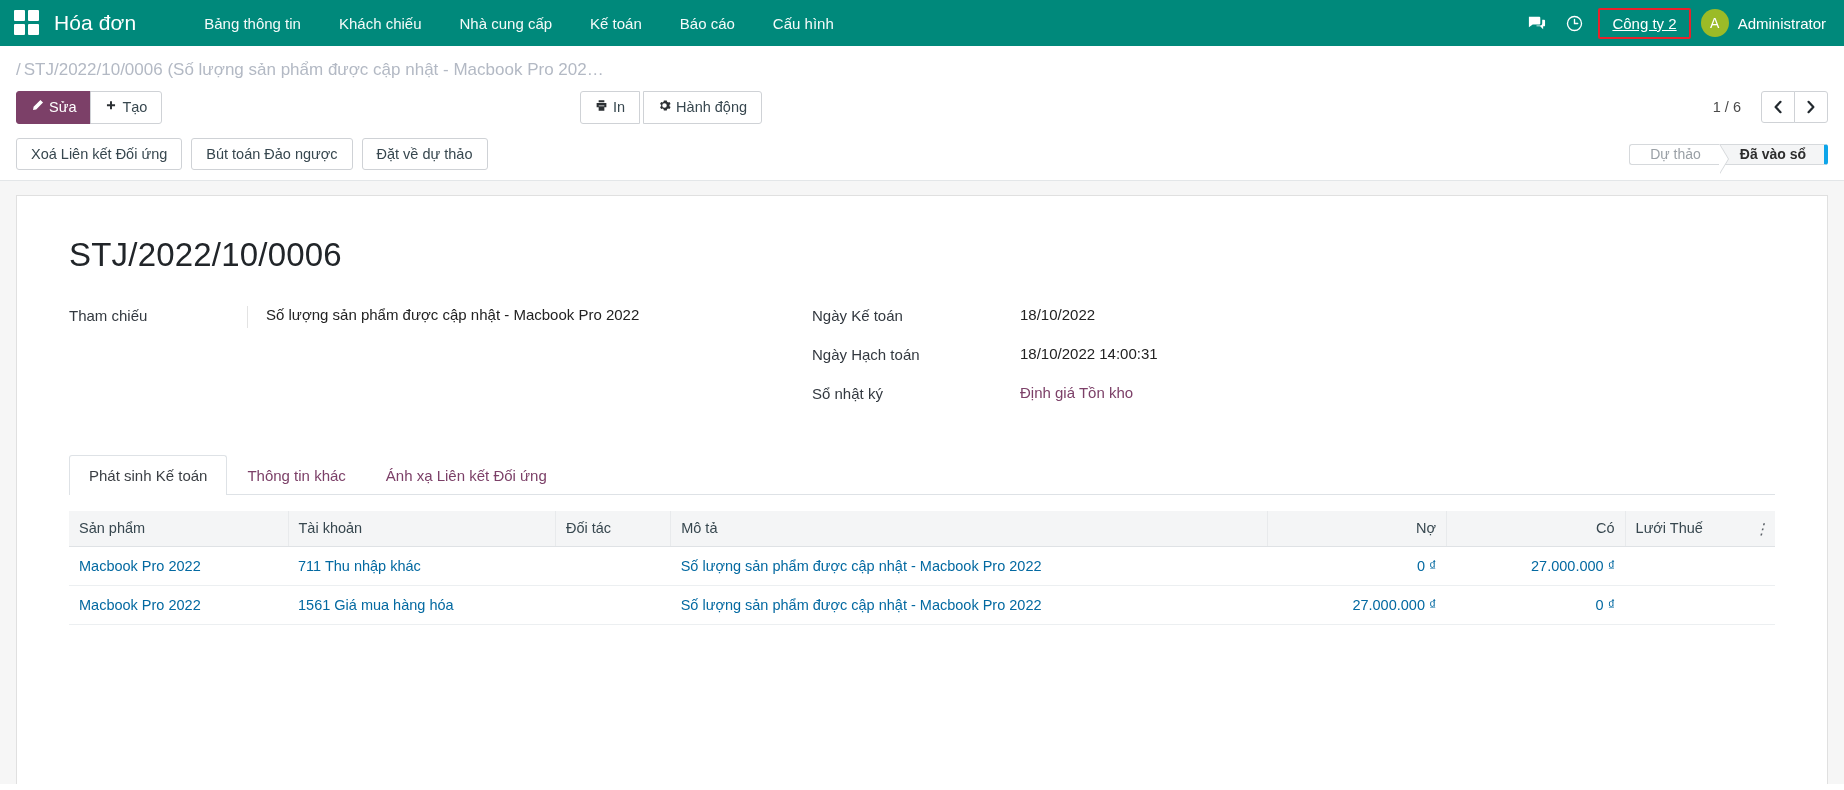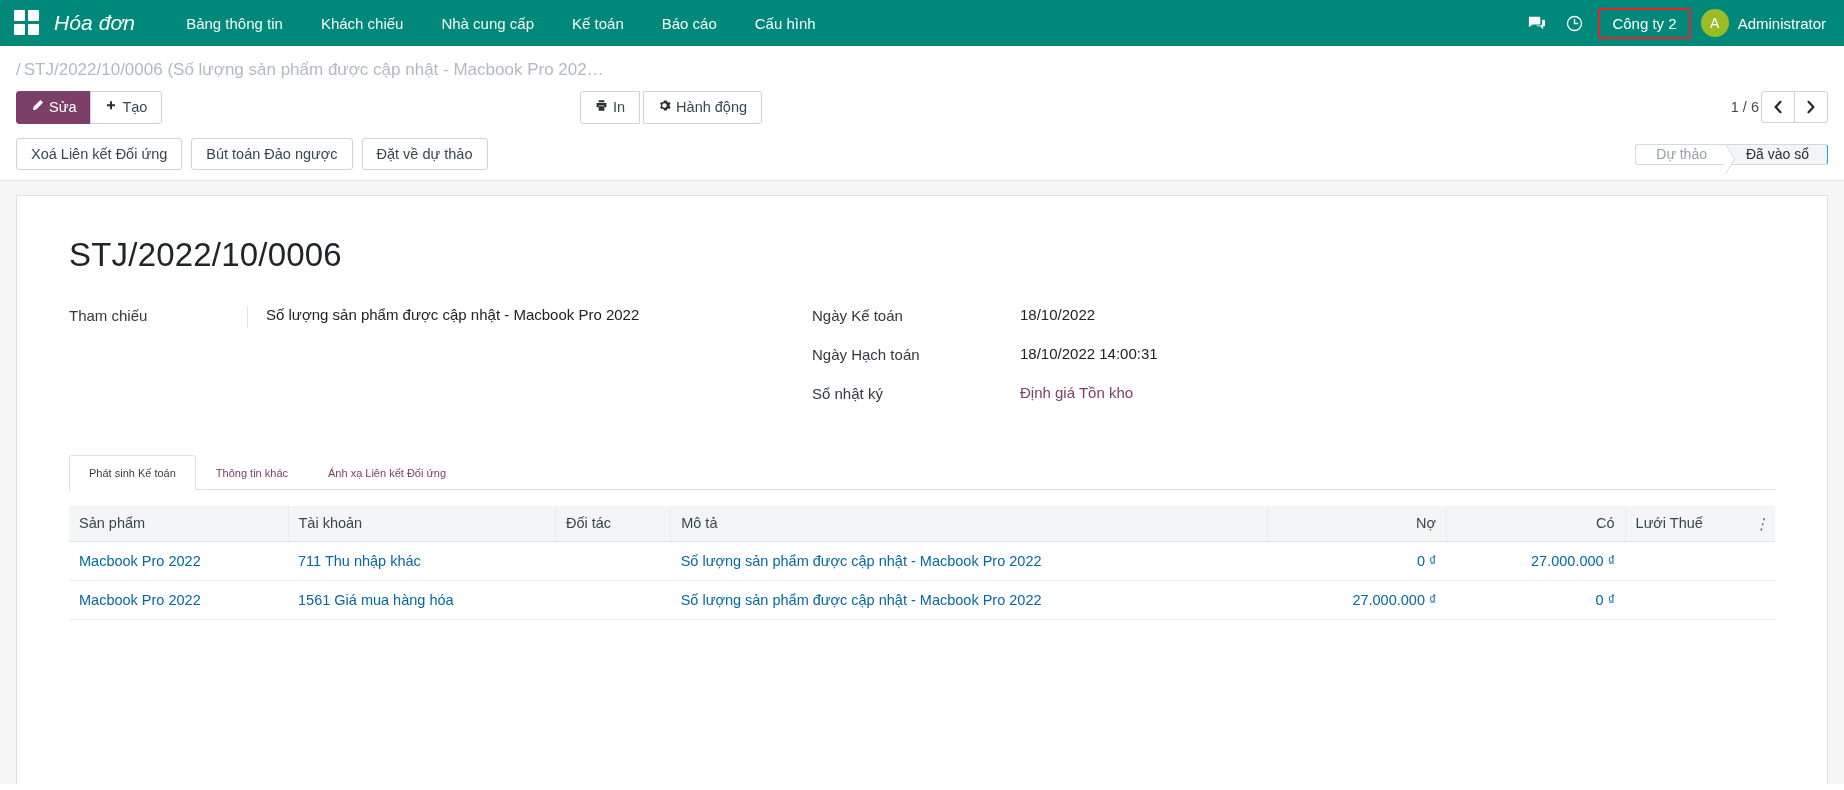--- a/index.html
+++ b/index.html
@@ -29,24 +29,23 @@
     grid-template-rows: 11px 11px;
     gap: 3px;
     margin-right: 14px;
     margin-left: 4px;
     cursor: pointer;
   }
   .apps-grid i { background: #ffffff; display:block; border-radius:1px; }
   .brand {
     font-size: 21px;
     color: #fff;
-    margin-right: 32px;
+    margin-right: 49px;
     white-space: nowrap;
     letter-spacing: .1px;
-    font-style: italic;
   }
   .nav-items { display: flex; align-items: center; gap: 0px; }
   .nav-item {
     font-size: 15px;
     color: #ffffff;
     padding: 6px 19px;
     white-space: nowrap;
     cursor: pointer;
     opacity: .96;
   }
@@ -63,20 +62,21 @@
   }
   .company-chip {
     font-size: 15px;
     color: #fff;
     padding: 5px 12px;
     margin: 0 10px 0 5px;
     border: 2px solid #e8212b;
     border-radius: 2px;
     white-space: nowrap;
     cursor: pointer;
+    text-decoration: underline;
   }
   .avatar {
     width: 28px; height: 28px; border-radius: 50%;
     background: #9BBB27;
     color: #ffffff;
     display: flex; align-items: center; justify-content: center;
     font-size: 14px;
     margin-right: 9px;
     cursor: pointer;
   }
@@ -137,21 +137,21 @@
     left: 580px;
     display: flex;
     gap: 4px;
   }
   .center-actions .btn:first-child { border-top-right-radius:0; border-bottom-right-radius:0; }
   .center-actions .btn:last-child { border-top-left-radius:0; border-bottom-left-radius:0; margin-left:-1px; }
   .pager {
     margin-left: auto;
     display: flex;
     align-items: center;
-    gap: 2px;
+    gap: 20px;
   }
   .pager-count { font-size: 14.5px; color: #4a4a4a; }
   .pager-btns { display: flex; }
   .pager-btn {
     width: 34px; height: 32px;
     border: 1px solid #cfd2d6;
     background: #fff;
     display:flex; align-items:center; justify-content:center;
     cursor: pointer;
     font-size: 15px;
@@ -211,23 +211,23 @@
     content:"";
     position:absolute; right:-10px; top:-1px;
     width: 0; height:0;
     border-top: 15px solid transparent;
     border-bottom: 15px solid transparent;
     border-left: 9px solid #d6d9dc;
     z-index: 1;
   }
   .st-item.active {
     color: #2d2d2d;
-    font-weight: normal;
+    font-weight: bold;
     background: #f4f5f6;
-    border-right: 1px solid #0ea5e9;
+    border-right: 4px solid #0ea5e9;
     border-radius: 0 3px 3px 0;
   }
   .st-item.active:after { border-left-color: #f4f5f6; display:none; }
   .st-item.active:before { display:none; }
 
   
   .sheet-bg {
     background: #f6f6f6;
     padding: 14px 16px 0 16px;
     height: calc(790px - 46px - 47px - 50px - 44px);
@@ -275,21 +275,21 @@
   .col-right .flabel { width: 190px; }
 
   
   .notebook { margin-top: 32px; }
   .tabs {
     display: flex;
     border-bottom: 1px solid #dee2e6;
     gap: 0;
   }
   .tab {
-    font-size: 11px;
+    font-size: 15px;
     color: #7C4068;
     padding: 11px 19px;
     cursor: pointer;
     border: 1px solid transparent;
     border-bottom: none;
     margin-bottom: -1px;
     white-space: nowrap;
   }
   .tab.active {
     color: #3b3f44;

